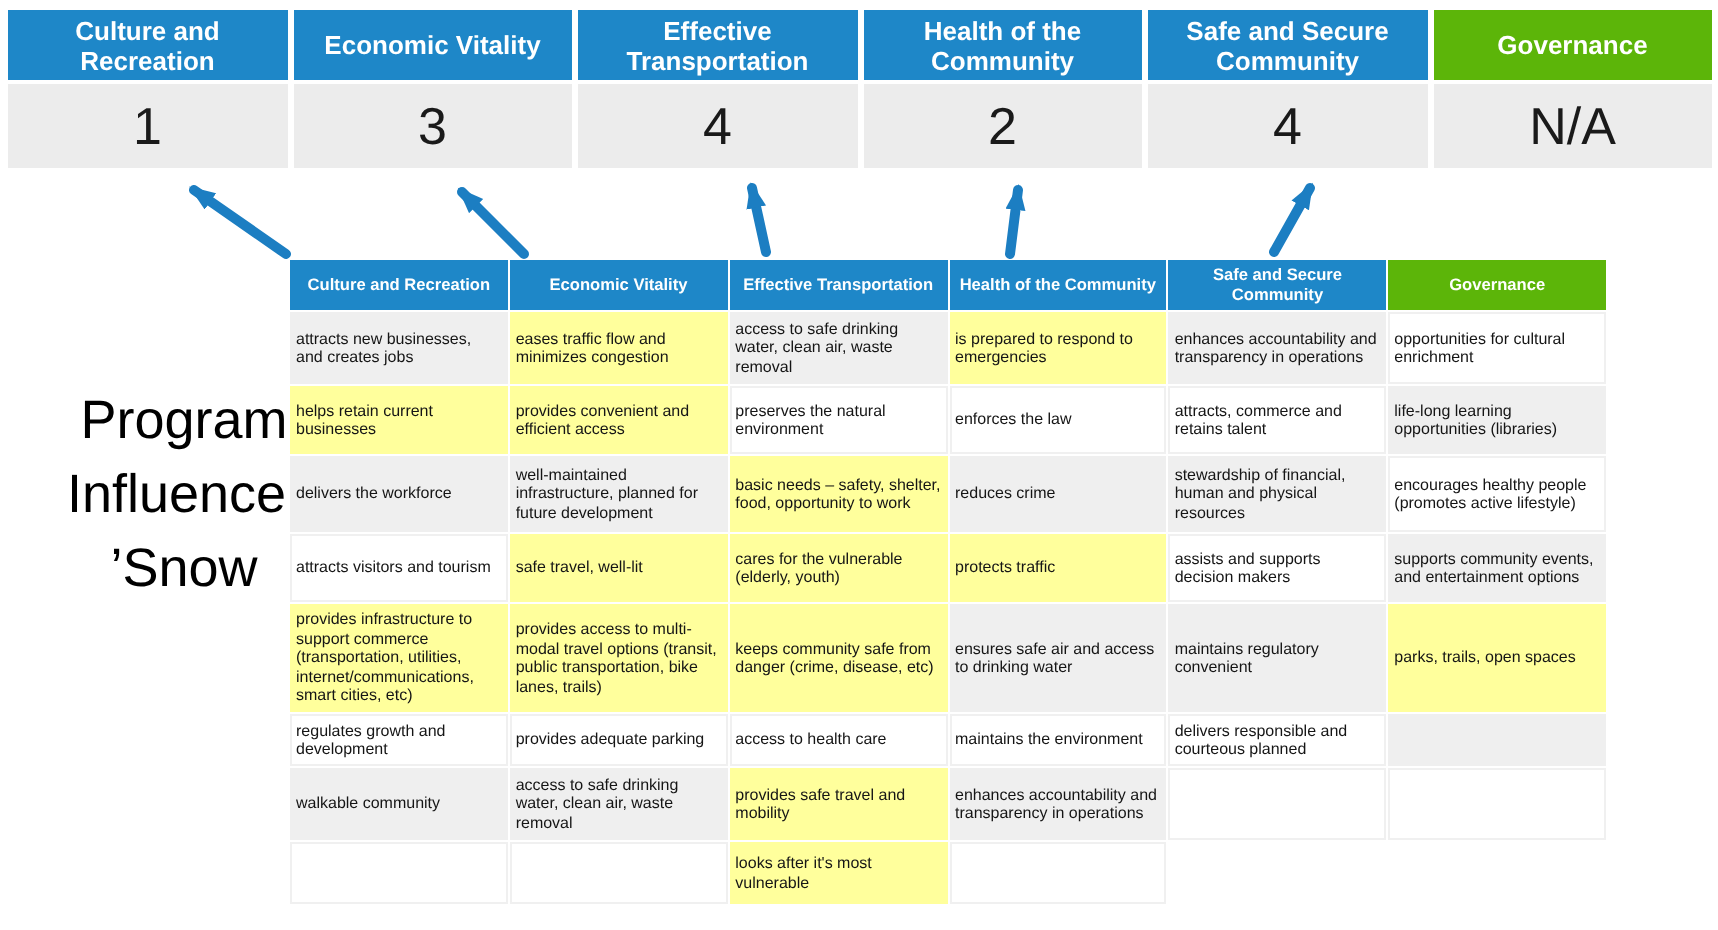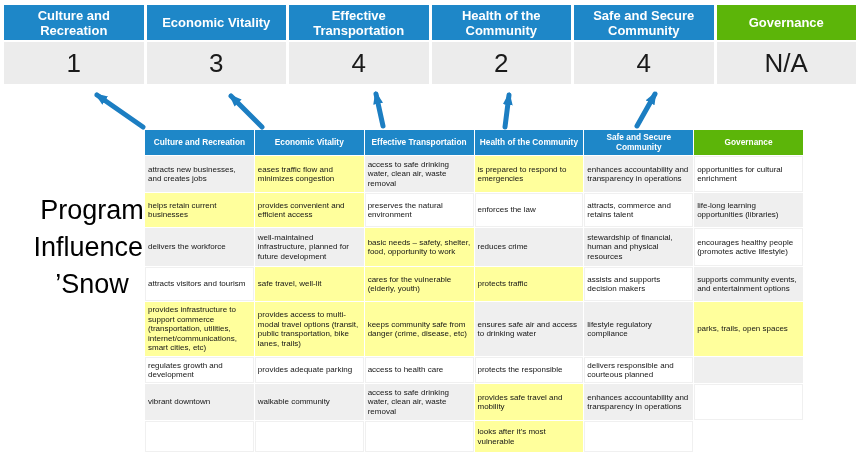--- a/index.html
+++ b/index.html
@@ -132,29 +132,28 @@
     <div class="mcell">attracts visitors and tourism</div>
     <div class="mcell hl">safe travel, well-lit</div>
     <div class="mcell hl">cares for the vulnerable (elderly, youth)</div>
     <div class="mcell hl">protects traffic</div>
     <div class="mcell">assists and supports decision makers</div>
     <div class="mcell alt">supports community events, and entertainment options</div>
     <div class="mcell alt hl">provides infrastructure to support commerce (transportation, utilities, internet/communications, smart cities, etc)</div>
     <div class="mcell alt hl">provides access to multi-modal travel options (transit, public transportation, bike lanes, trails)</div>
     <div class="mcell alt hl">keeps community safe from danger (crime, disease, etc)</div>
     <div class="mcell alt">ensures safe air and access to drinking water</div>
-    <div class="mcell alt">lifestyle regulatory compliance</div>
+    <div class="mcell alt">maintains regulatory convenient</div>
     <div class="mcell hl">parks, trails, open spaces</div>
     <div class="mcell">regulates growth and development</div>
     <div class="mcell">provides adequate parking</div>
     <div class="mcell">access to health care</div>
-    <div class="mcell">protects the responsible</div>
+    <div class="mcell">maintains the environment</div>
     <div class="mcell">delivers responsible and courteous planned</div>
     <div class="mcell alt"></div>
-    <div class="mcell alt">vibrant downtown</div>
     <div class="mcell alt">walkable community</div>
     <div class="mcell alt">access to safe drinking water, clean air, waste removal</div>
     <div class="mcell alt hl">provides safe travel and mobility</div>
     <div class="mcell alt">enhances accountability and transparency in operations</div>
     <div class="mcell"></div>
     <div class="mcell"></div>
     <div class="mcell"></div>
     <div class="mcell"></div>
     <div class="mcell hl">looks after it's most vulnerable</div>
     <div class="mcell"></div>

